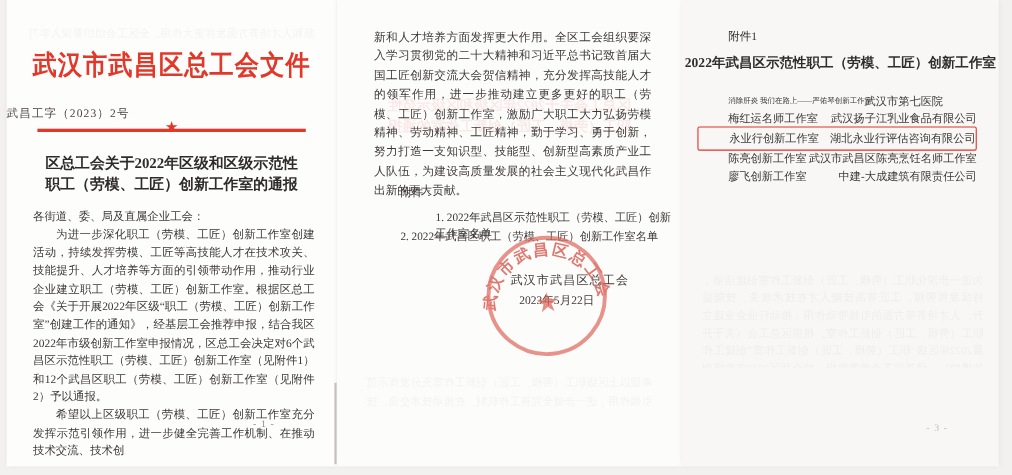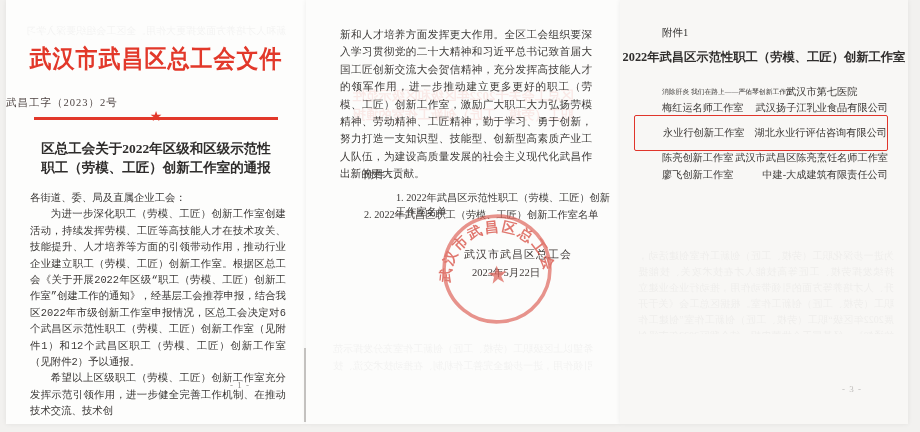--- a/index.html
+++ b/index.html
@@ -38,21 +38,21 @@
     font-size:14px; color:#e2382a; line-height:14px;
   }
   .doc-title {
     position:absolute; top:139px; left:10px; right:10px; text-align:center;
     font-size:13.5px; font-weight:bold; color:#2e2c2b; line-height:19px;
   }
   .body-block {
     position:absolute; top:190px; left:24px; right:20px;
     font-size:10.4px; line-height:16.4px; color:#3b3836; text-align:justify;
   }
-  .body-block p { margin:0; text-indent:2em;font-family:Liberation Mono, monospace; }
+  .body-block p { margin:0; text-indent:2em; }
   .body-block .salutation { text-indent:0; }
   .pgnum { position:absolute; font-size:9px; color:#8d8b88; letter-spacing:1px; }
   #p1-num { top:380px; right:56px; }
   #p3-num { top:384px; right:46px; opacity:.55; }
 
   
   .ghost {
     position:absolute; transform:scaleX(-1); overflow:hidden;
     pointer-events:none; text-align:center;
   }
@@ -79,21 +79,21 @@
   }
   .rows { position:absolute; top:84px; left:14px; width:254px; }
   .row {
     position:relative; height:16.2px; display:flex; align-items:center;
     box-sizing:border-box; padding-left:28px;
   }
   .row .studio { width:124px; font-size:10.2px; color:#3b3836; white-space:nowrap; }
   .row .company { font-size:10.2px; color:#3b3836; white-space:nowrap; }
   .row.small-studio .studio { font-size:6.8px; }
   .row.hl {
-    border:1.6px solid #e0352b; border-radius:2px; height:36px;
+    border:1.6px solid #e0352b; border-radius:2px; height:22px;
     margin:-1px 0;
   }
 
   .edge-line {
     position:absolute; left:304px; top:348px; width:1.5px; height:74px;
     background:#a8a5a1; opacity:.65;
   }
 </style>
 </head>
 <body>

